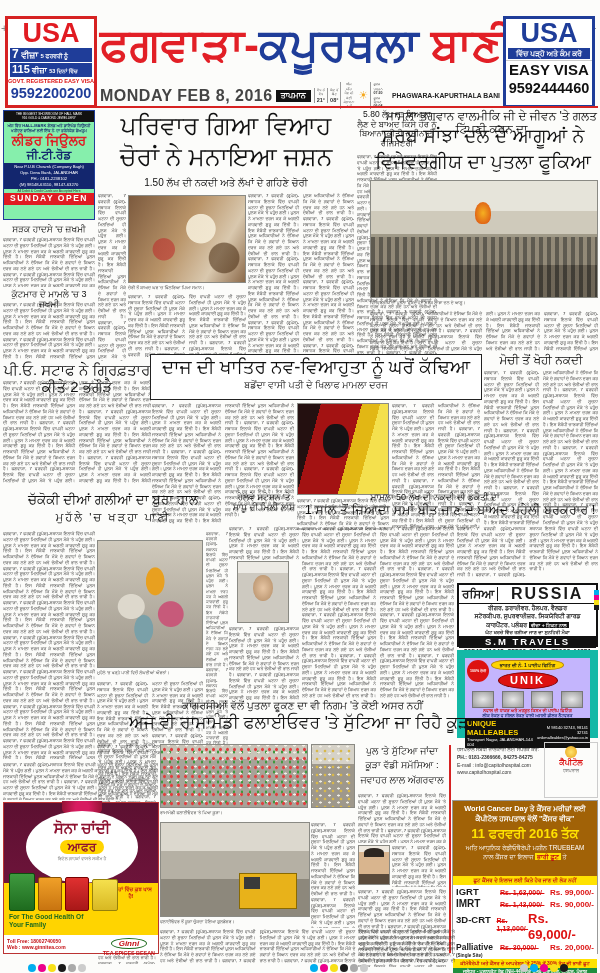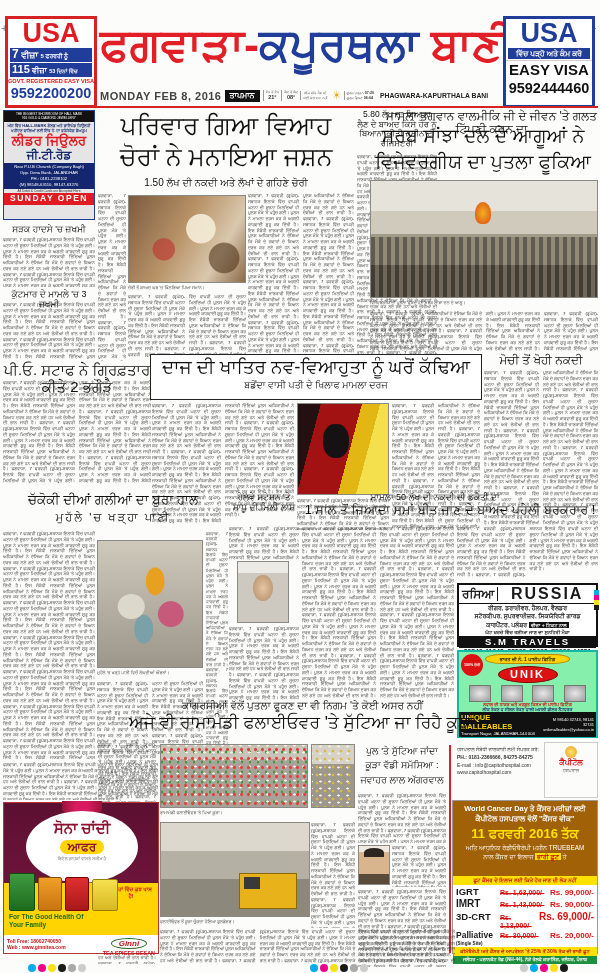--- a/index.html
+++ b/index.html
@@ -17,25 +17,25 @@
   .reg{color:#888;font-size:11px;font-weight:400;}
   
   .usaL{border:3px solid #d62222;background:#fff;}
   .usaR{border:3px solid #1f3d99;background:#fff;}
   .blueBar{background:#1f3d99;color:#fff;font-weight:800;}
   
   #masthead{font-size:45px;font-weight:800;line-height:66px;white-space:nowrap;}
   
   .dl-cell{border-left:1px solid #999;padding:0 2px;font-size:3.6px;line-height:1.25;color:#333;}
   
-  .jwl{border:1.5px solid #1f3d99;background:#e5e5e5;}
+  .jwl{border:1.5px solid #1f3d99;background:#86efac;}
   
   .rus{border:2px solid #111;background:#fff;}
   
-  .unik{border:2px solid #14b8a6;background:#86efac;}
+  .unik{border:8px solid #14b8a6;background:#c4b5fd;}
   
   .cancer-red{background:#a16207;color:#fff;}
   .ystrip{background:#ffe200;color:#c40f14;font-weight:800;}
   .price-old{color:#d11;text-decoration:line-through;font-weight:700;}
   .price-new{color:#d11;font-weight:800;}
   
   .ginni{background:linear-gradient(#5c1031,#7c1742);border:1px solid #b33;}
   .dot{width:8px;height:8px;border-radius:50%;display:inline-block;margin-right:2px;}
   .filler{}
 </style>
@@ -68,21 +68,21 @@
   </div>
 
   <div class="abs usaR" style="left:503px;top:16px;width:92px;height:92px;">
     <div class="ctr" style="font-size:27px;font-weight:900;color:#1f3d99;line-height:1.05;">USA</div>
     <div class="blueBar ctr" style="margin:1px 2px;font-size:7.5px;line-height:11px;">ਵਿੱਚ ਪੜ੍ਹੋ ਅਤੇ ਕੰਮ ਕਰੋ</div>
     <div class="ctr" style="font-size:15px;font-weight:900;color:#111;line-height:1.25;border-top:1px solid #ccc;">EASY VISA</div>
     <div class="ctr" style="font-size:14.5px;font-weight:800;color:#111;">9592444460</div>
   </div>
 
   <div class="abs" style="left:100px;top:86px;width:400px;height:19px;display:flex;align-items:center;">
-    <div style="font-size:11px;font-weight:800;color:#444;letter-spacing:.5px;white-space:nowrap;">MONDAY FEB 8, 2016</div>
+    <div style="font-size:16px;font-weight:800;color:#444;letter-spacing:.5px;white-space:nowrap;">MONDAY FEB 8, 2016</div>
     <div style="background:#111;color:#fff;font-size:8px;font-weight:800;padding:1px 5px;margin:0 3px;">ਤਾਪਮਾਨ</div>
     <div class="dl-cell ctr">
       <div>ਵੱਧ ਤੋਂ ਵੱਧ</div>
       <div style="font-size:5.5px;font-weight:700;">21°</div>
     </div>
     <div class="dl-cell ctr">
       <div>ਘੱਟ ਤੋਂ ਘੱਟ</div>
       <div style="font-size:5.5px;font-weight:700;">08°</div>
     </div>
     <div class="dl-cell ctr">
@@ -276,21 +276,21 @@
         <div class="price-new" style="font-size:8px;">Rs. 99,000/-</div>
       </div>
       <div style="display:flex;align-items:baseline;line-height:1.25;">
         <div style="width:44px;font-size:10px;font-weight:800;">IMRT</div>
         <div class="price-old" style="flex:1;font-size:7px;">Rs. 1,43,000/-</div>
         <div class="price-new" style="font-size:8px;">Rs. 90,000/-</div>
       </div>
       <div style="display:flex;align-items:baseline;line-height:1.25;">
         <div style="width:44px;font-size:9.5px;font-weight:800;">3D-CRT</div>
         <div class="price-old" style="flex:1;font-size:7px;">Rs. 1,13,000/-</div>
-        <div class="price-new" style="font-size:10px;">Rs. 69,000/-</div>
+        <div class="price-new" style="font-size:13px;">Rs. 69,000/-</div>
       </div>
       <div style="display:flex;align-items:baseline;line-height:1.1;">
         <div style="width:44px;">
           <div style="font-size:8.5px;font-weight:800;">Palliative</div>
           <div style="font-size:4.6px;font-weight:700;">(Single Site)</div>
         </div>
         <div class="price-old" style="flex:1;font-size:7px;">Rs. 30,000/-</div>
         <div class="price-new" style="font-size:8px;">Rs. 20,000/-</div>
       </div>
     </div>

